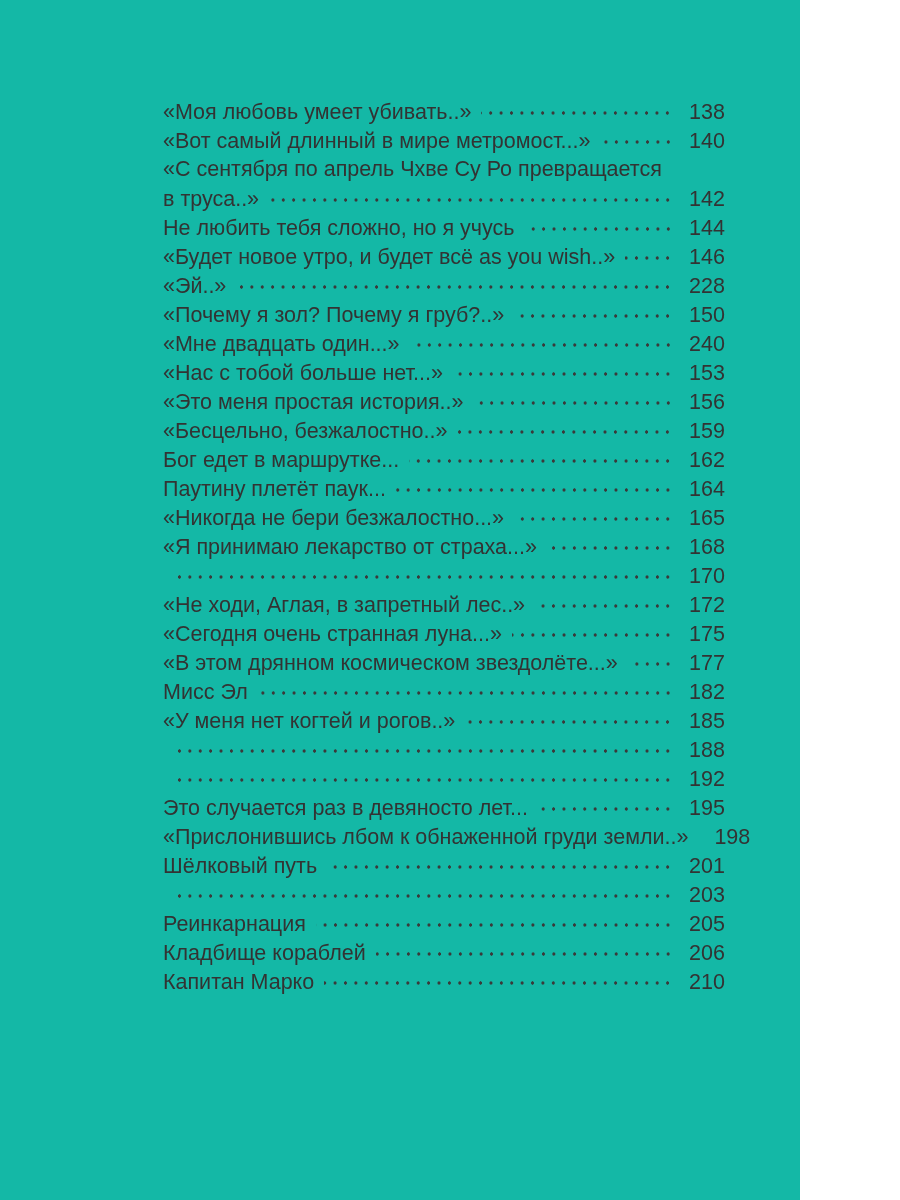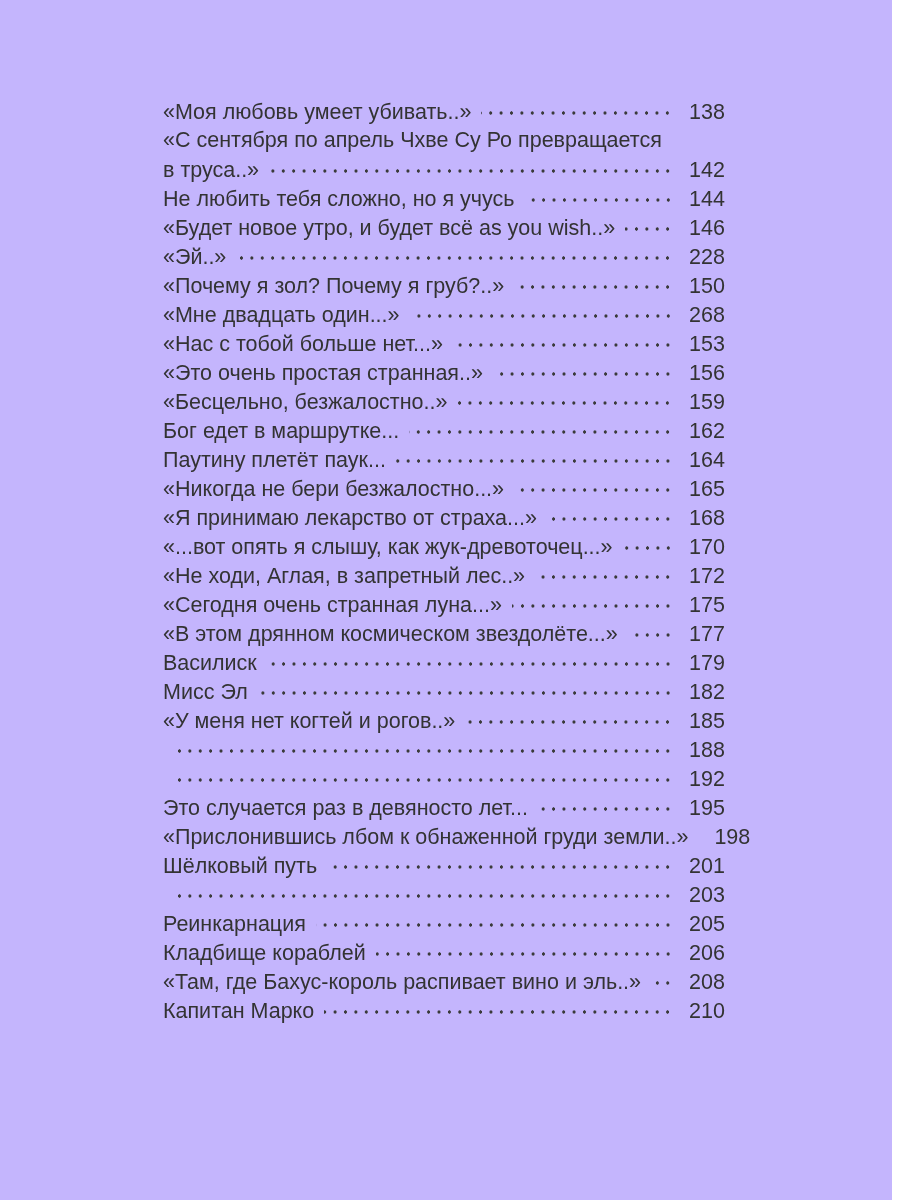--- a/index.html
+++ b/index.html
@@ -2,23 +2,23 @@
 <html><head>
 <meta charset="utf-8">
 <style>
   html, body {
     margin: 0;
     padding: 0;
     background: #ffffff;
   }
   .page {
     position: relative;
-    width: 892px;
+    width: 800px;
     height: 1200px;
-    background: #c4b5fd;
+    background: #14b8a6;
     overflow: hidden;
   }
   .toc {
     position: absolute;
     left: 163px;
     top: 97px;
     width: 570px;
     font-family: "Liberation Sans", "DejaVu Sans", sans-serif;
     font-size: 21.5px;
     line-height: 29px;
@@ -57,20 +57,27 @@
 <div class="page">
   <div class="toc">
       <div>
         <div class="line row">
           <span class="title">«Моя любовь умеет убивать..»</span>
           <span class="leader"></span>
           <span class="pagenum">138</span>
         </div>
       </div>
       <div>
+        <div class="line row">
+          <span class="title">«Вот самый длинный в мире метромост...»</span>
+          <span class="leader"></span>
+          <span class="pagenum">140</span>
+        </div>
+      </div>
+      <div>
         <div class="line"><span class="title">«С сентября по апрель Чхве Су Ро превращается</span></div>
         <div class="line row">
           <span class="title">в труса..»</span>
           <span class="leader"></span>
           <span class="pagenum">142</span>
         </div>
       </div>
       <div>
         <div class="line row">
           <span class="title">Не любить тебя сложно, но я учусь</span>
@@ -96,33 +103,33 @@
         <div class="line row">
           <span class="title">«Почему я зол? Почему я груб?..»</span>
           <span class="leader"></span>
           <span class="pagenum">150</span>
         </div>
       </div>
       <div>
         <div class="line row">
           <span class="title">«Мне двадцать один...»</span>
           <span class="leader"></span>
-          <span class="pagenum">268</span>
+          <span class="pagenum">240</span>
         </div>
       </div>
       <div>
         <div class="line row">
           <span class="title">«Нас с тобой больше нет...»</span>
           <span class="leader"></span>
           <span class="pagenum">153</span>
         </div>
       </div>
       <div>
         <div class="line row">
-          <span class="title">«Это очень простая странная..»</span>
+          <span class="title">«Это меня простая история..»</span>
           <span class="leader"></span>
           <span class="pagenum">156</span>
         </div>
       </div>
       <div>
         <div class="line row">
           <span class="title">«Бесцельно, безжалостно..»</span>
           <span class="leader"></span>
           <span class="pagenum">159</span>
         </div>
@@ -150,21 +157,20 @@
       </div>
       <div>
         <div class="line row">
           <span class="title">«Я принимаю лекарство от страха...»</span>
           <span class="leader"></span>
           <span class="pagenum">168</span>
         </div>
       </div>
       <div>
         <div class="line row">
-          <span class="title">«...вот опять я слышу, как жук-древоточец...»</span>
           <span class="leader"></span>
           <span class="pagenum">170</span>
         </div>
       </div>
       <div>
         <div class="line row">
           <span class="title">«Не ходи, Аглая, в запретный лес..»</span>
           <span class="leader"></span>
           <span class="pagenum">172</span>
         </div>
@@ -178,27 +184,20 @@
       </div>
       <div>
         <div class="line row">
           <span class="title">«В этом дрянном космическом звездолёте...»</span>
           <span class="leader"></span>
           <span class="pagenum">177</span>
         </div>
       </div>
       <div>
         <div class="line row">
-          <span class="title">Василиск</span>
-          <span class="leader"></span>
-          <span class="pagenum">179</span>
-        </div>
-      </div>
-      <div>
-        <div class="line row">
           <span class="title">Мисс Эл</span>
           <span class="leader"></span>
           <span class="pagenum">182</span>
         </div>
       </div>
       <div>
         <div class="line row">
           <span class="title">«У меня нет когтей и рогов..»</span>
           <span class="leader"></span>
           <span class="pagenum">185</span>
@@ -248,27 +247,20 @@
           <span class="title">Реинкарнация</span>
           <span class="leader"></span>
           <span class="pagenum">205</span>
         </div>
       </div>
       <div>
         <div class="line row">
           <span class="title">Кладбище кораблей</span>
           <span class="leader"></span>
           <span class="pagenum">206</span>
-        </div>
-      </div>
-      <div>
-        <div class="line row">
-          <span class="title">«Там, где Бахус-король распивает вино и эль..»</span>
-          <span class="leader"></span>
-          <span class="pagenum">208</span>
         </div>
       </div>
       <div>
         <div class="line row">
           <span class="title">Капитан Марко</span>
           <span class="leader"></span>
           <span class="pagenum">210</span>
         </div>
       </div>
     </div>

